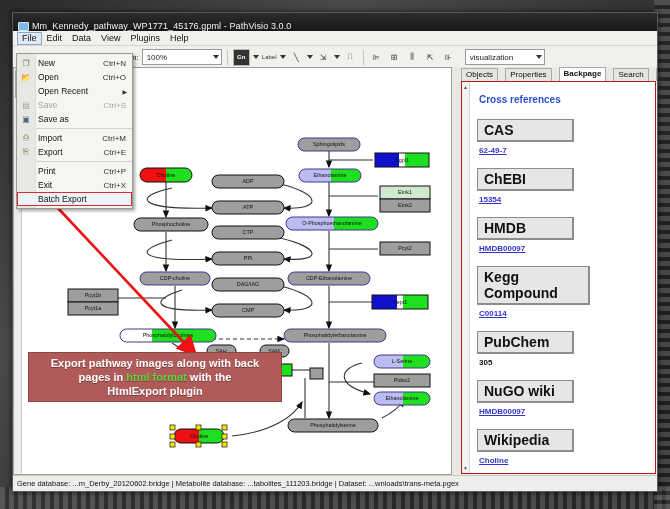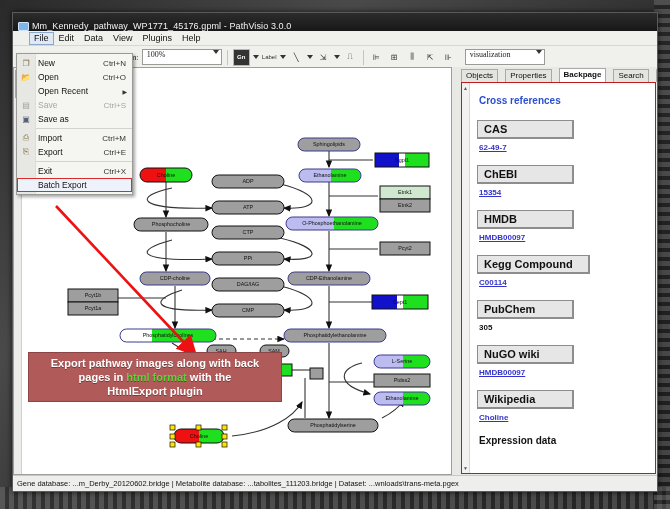--- a/index.html
+++ b/index.html
@@ -21,29 +21,29 @@
        background:#e8e8e4;border:1px solid #5a5a5a;
        box-shadow:0 0 6px rgba(0,0,0,.7);overflow:hidden;}
   .titlebar{height:18px;background:linear-gradient(180deg,#2c2c2c,#171717);
       display:flex;align-items:flex-end;padding:0 4px;}
   .titlebar .tb-ico{width:11px;height:11px;margin-right:4px;position:relative;flex:0 0 auto;}
   .titlebar .tb-ico:before{content:"";position:absolute;left:1px;top:2px;width:9px;height:7px;
       background:#7fb5e8;border:1px solid #cfe6fb;border-radius:1px;}
   .titlebar .tb-title{color:#f2f2f2;font-size:9px;letter-spacing:.1px;white-space:nowrap;}
 
   .menubar{height:14px;background:#f0f0ec;border-bottom:1px solid #d7d7d2;
-      display:flex;align-items:center;padding-left:16px;gap:0px;}
+      display:flex;align-items:center;padding-left:4px;gap:0px;}
   .menubar .mi{font-size:9px;color:#111;padding:1px 5px;line-height:11px;}
   .menubar .mi.sel{background:#dfe8f5;border:1px solid #8ba7cc;padding:0 4px;}
 
   .toolbar{height:22px;background:#f0f0ec;border-bottom:1px solid #c9c9c4;
       display:flex;align-items:center;padding-left:4px;gap:3px;}
   .tb-lab{font-size:8px;color:#222;}
-  .combo{height:14px;background:#fff;border:1px solid #9a9a96;display:flex;
-      justify-content:space-between;padding:0 2px 0 4px;font-size:8px;color:#222;font-family:Liberation Serif, serif;}
+  .combo{height:14px;background:#fff;border:1px solid #9a9a96;display:flex;align-items:center;
+      justify-content:space-between;padding:0 2px 0 4px;font-size:8px;color:#222;}
   .combo .caret{width:0;height:0;border-left:3px solid transparent;border-right:3px solid transparent;
       border-top:4px solid #333;margin-left:4px;}
   .tb-btn{width:15px;height:15px;border:1px solid #b9b9b4;background:#f7f7f4;
       display:flex;align-items:center;justify-content:center;font-size:7px;color:#333;}
   .tb-flat{width:15px;height:15px;display:flex;align-items:center;justify-content:center;
       font-size:8px;color:#333;}
   .tb-sep{width:1px;height:15px;background:#c4c4c0;margin:0 2px;}
   .mini-caret{width:0;height:0;border-left:3px solid transparent;border-right:3px solid transparent;
       border-top:4px solid #333;}
 
@@ -64,21 +64,21 @@
       padding:1px 4px 1px;line-height:10px;}
   .tab.active{background:#fff;font-weight:bold;padding-bottom:2px;position:relative;z-index:2;}
   .side-body{flex:1 1 auto;background:#fff;border:1px solid #b91c1c;margin:0 1px 1px 9px;
       position:relative;overflow:hidden;}
   .side-scroll{position:absolute;left:0;top:0;bottom:0;width:7px;background:#f2f2f0;
       border-right:1px solid #d6d6d2;}
   .side-scroll .ar{position:absolute;left:1px;font-size:5px;color:#555;text-align:center;width:5px;}
   .side-inner{margin-left:9px;padding:8px 6px 4px 6px;}
   .xref-title{color:#2b4fcf;font-weight:bold;font-size:10px;margin:4px 0 14px 2px;}
   .xbox{background:#e6e6e6;border:1px solid #8d8d8d;border-right-width:2px;border-bottom-width:2px;
-      font-weight:bold;font-size:11px;color:#111;padding:2px 6px;width:82px;margin-bottom:4px;}
+      font-weight:bold;font-size:14px;color:#111;padding:2px 6px;width:82px;margin-bottom:4px;}
   .xval{font-size:8px;margin:0 0 13px 2px;color:#111;}
   .xval a{color:#3333cc;text-decoration:underline;font-weight:bold;}
   .xval.plain{font-weight:bold;color:#111;}
   .expr{font-weight:bold;font-size:10px;color:#111;margin:6px 0 0 2px;}
 
   
   .status{position:absolute;left:0;right:0;bottom:0;height:15px;background:#eeeeec;
       border-top:1px solid #c9c9c4;display:flex;align-items:center;}
   .status .txt{font-size:7.5px;color:#111;padding-left:4px;white-space:nowrap;}
 
@@ -510,20 +510,25 @@
       <div class="row">
         <span class="ic">⎘</span>
         <span class="lb">Export</span>
         <span class="sc">Ctrl+E</span>
       </div>
 
       <div class="hr"></div>
 
       <div class="row">
         <span class="ic"></span>
+        <span class="lb">Print</span>
+        <span class="sc">Ctrl+P</span>
+      </div>
+      <div class="row">
+        <span class="ic"></span>
         <span class="lb">Exit</span>
         <span class="sc">Ctrl+X</span>
       </div>
       <div class="row hl">
         <span class="ic"></span>
         <span class="lb">Batch Export</span>
       </div>
     </div>
 
   </div>

